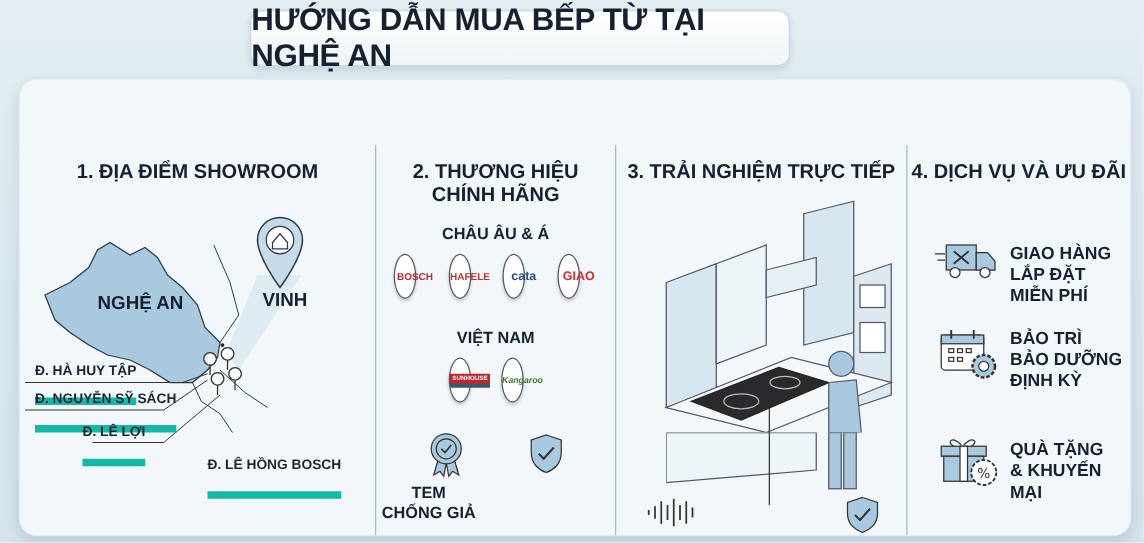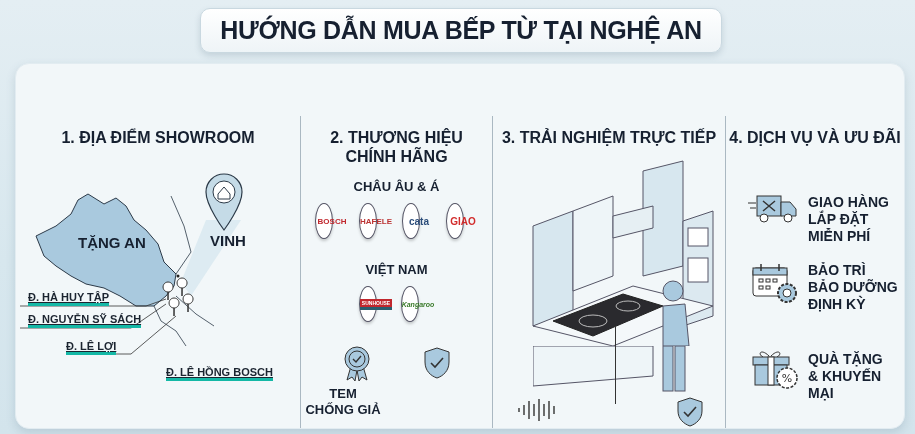--- a/index.html
+++ b/index.html
@@ -4,21 +4,21 @@
 <style>
   * { box-sizing: border-box; margin: 0; padding: 0; }
   html, body { width: 915px; height: 434px; overflow: hidden; }
   body {
     font-family: "Liberation Sans", "DejaVu Sans", sans-serif;
     background: linear-gradient(180deg, #e4eef3 0%, #d7e7ee 60%, #d3e4ec 100%);
     color: #1b2430;
     position: relative;
   }
   .title-pill {
-    position: absolute; left: 200px; top: 8px; width: 522px; height: 45px;
+    position: absolute; left: 200px; top: 8px; width: 432px; height: 45px;
     background: linear-gradient(180deg, #ffffff, #eef4f7);
     border: 1px solid #c9d8e0; border-radius: 10px;
     box-shadow: 0 3px 6px rgba(60,90,110,0.18);
     display: flex; align-items: center; justify-content: center;
     font-weight: bold; font-size: 25px; color: #162030; letter-spacing: -0.3px;
   }
   .panel {
     position: absolute; left: 15px; top: 63px; width: 890px; height: 366px;
     border-radius: 14px; background: #f2f7f9;
     border: 1px solid #e2ecf1;
@@ -33,21 +33,21 @@
   .cols { position: absolute; top: 52px; left: 0; right: 0; bottom: 0; display: flex; }
   .col { position: relative; border-right: 1px solid #aab8c2; height: 100%; }
   .col:last-child { border-right: none; }
   .c1 { width: 285px; } .c2 { width: 192px; } .c3 { width: 233px; } .c4 { flex: 1; }
   .col-title {
     position: absolute; top: 12px; left: 0; right: 0; text-align: center;
     font-weight: bold; font-size: 16px; color: #162030; line-height: 19px;
   }
   .abs { position: absolute; }
   .lbl { font-weight: bold; font-size: 11px; color: #1b2430; white-space: nowrap; }
-  .u { border-bottom: 3px solid #14b8a6; padding-bottom: 0; text-decoration: underline; }
+  .u { border-bottom: 6px solid #14b8a6; padding-bottom: 15px; }
   .big { font-weight: bold; font-size: 14px; color: #162030; white-space: nowrap; }
   .sub { font-weight: bold; font-size: 14px; color: #162030; text-align: center; left: 0; right: 0; }
   .logo {
     position: absolute; width: 16px; height: 36px; border-radius: 50%;
     background: #fff; border: 1.5px solid #556; box-shadow: 0 2px 3px rgba(0,0,0,0.2);
     display: flex; align-items: center; justify-content: center; font-size: 8px; font-weight: bold; padding-left: 16px;
   }
   .caption { font-weight: bold; font-size: 13px; text-align: center; line-height: 16px; color: #162030; }
   .svc { font-weight: bold; font-size: 14px; line-height: 17px; color: #162030; }
 </style>
@@ -79,21 +79,21 @@
         <polyline points="4,150 130,150 150,143" fill="none" stroke="#333" stroke-width="0.8"></polyline>
         <polyline points="4,172 115,172 150,148" fill="none" stroke="#333" stroke-width="0.8"></polyline>
         <polyline points="58,198 115,198 160,160" fill="none" stroke="#333" stroke-width="0.8"></polyline>
 
         <g transform="translate(190,18)">
           <path d="M18,0 a18,18 0 0 1 18,18 c0,14 -18,38 -18,38 c0,0 -18,-24 -18,-38 a18,18 0 0 1 18,-18 z" fill="#c5dbe7" stroke="#2c3a48" stroke-width="1.2"></path>
           <circle cx="18" cy="18" r="11" fill="#fff" stroke="#2c3a48"></circle>
           <path d="M12,20 L18,13 L24,20 L24,25 L12,25 Z" fill="none" stroke="#2c3a48"></path>
         </g>
       </svg>
-      <div class="abs big" style="left:62px;top:118px;font-size:15px">TẶNG AN</div>
+      <div class="abs big" style="left:62px;top:118px;font-size:15px">NGHỆ AN</div>
       <div class="abs big" style="left:194px;top:116px;font-size:15px">VINH</div>
       <div class="abs lbl u" style="left:12px;top:175px">Đ. HÀ HUY TẬP</div>
       <div class="abs lbl u" style="left:12px;top:197px">Đ. NGUYỄN SỸ SÁCH</div>
       <div class="abs lbl u" style="left:50px;top:224px">Đ. LÊ LỢI</div>
       <div class="abs lbl u" style="left:150px;top:250px">Đ. LÊ HỒNG BOSCH</div>
 
     </div>
 
     <div class="col c2">
       <div class="col-title">

